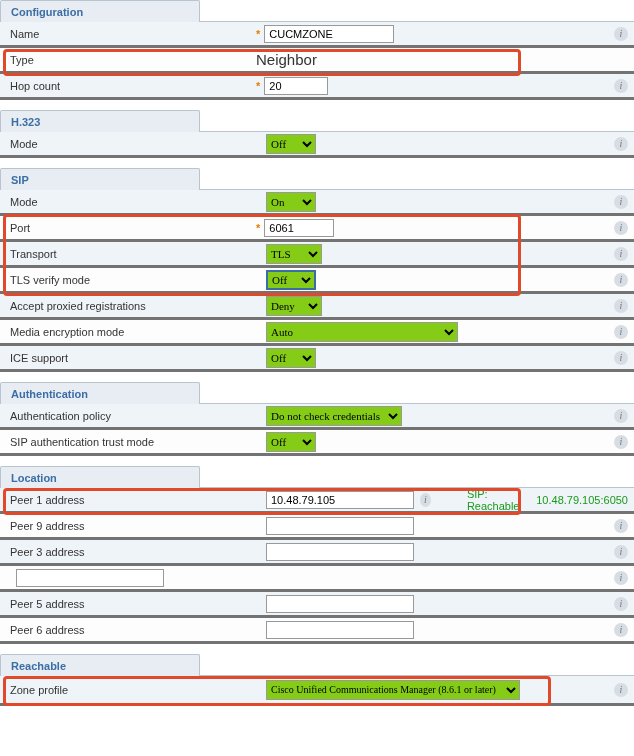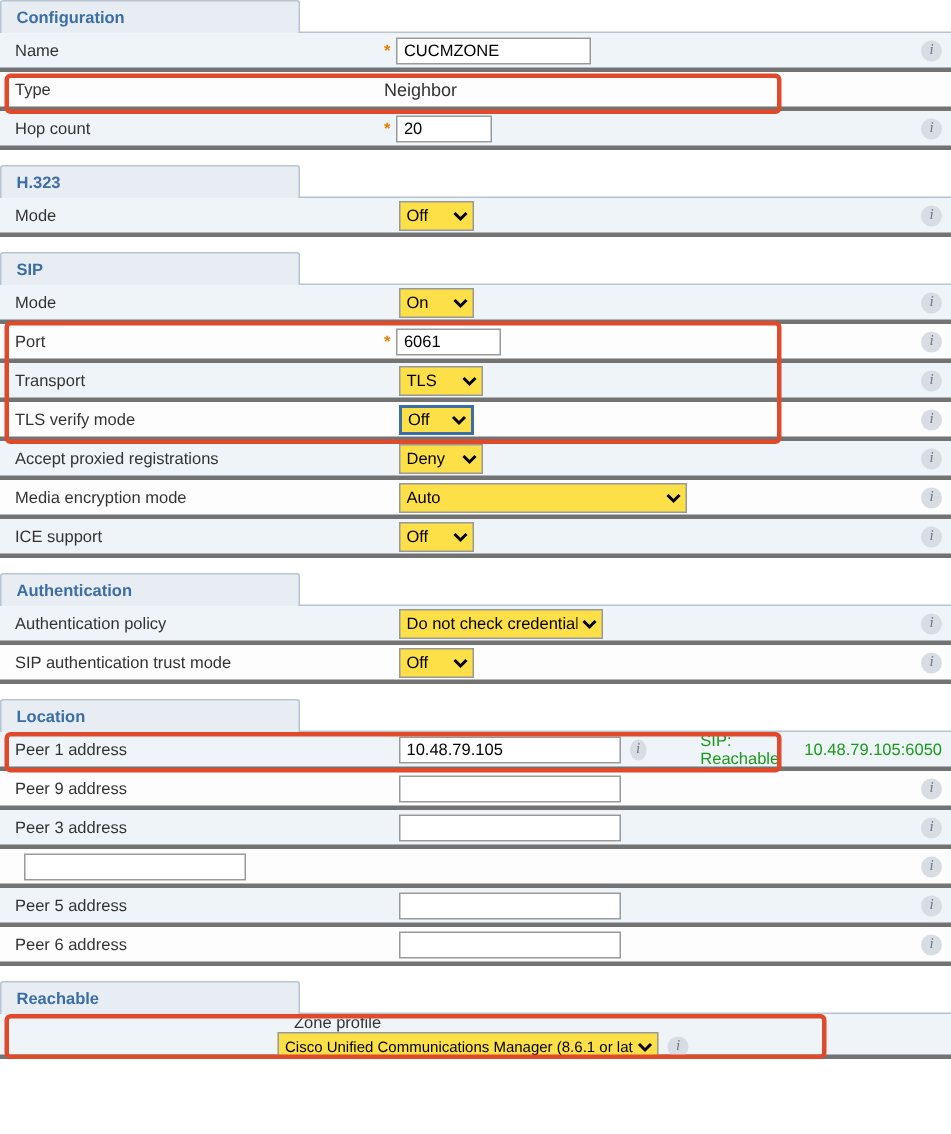--- a/index.html
+++ b/index.html
@@ -68,21 +68,22 @@
     background: #fff;
   }
   .w-name { width: 130px; }
   .w-hop { width: 64px; }
   .w-port { width: 70px; }
   .w-peer { width: 148px; }
   select {
     height: 20px;
     font-size: 11px;
     border: 1px solid #999;
-    background: #fde047;
+    background: #84cc16;
+    font-family: Liberation Serif, serif;
   }
   .sel-sm { width: 50px; }
   .sel-md { width: 56px; }
   .sel-lg { width: 192px; }
   .sel-auth { width: 136px; }
   .sel-profile { width: 254px; }
   .info-icon {
     width: 14px; height: 14px; line-height: 14px;
     border-radius: 50%;
     background: #d8dde3;
@@ -95,21 +96,21 @@
     cursor: pointer;
   }
   .highlight-box {
     position: absolute;
     border: 3px solid #e04a2a;
     border-radius: 4px;
     pointer-events: none;
     z-index: 10;
   }
   .wrap { position: relative; }
-  .static-text { font-size: 12px; color: #333; }
+  .static-text { font-size: 15px; color: #333; }
   .status-green { color: #1a9a1a; font-size: 11px; }
   .status-ip { color: #1a9a1a; font-size: 11px; margin-left: 4px; }
 </style>
 </head>
 <body>
 
 <div class="wrap">
 
 <div class="section">
   <div class="tab-header">
@@ -288,21 +289,21 @@
     </div>
   </div>
   <div class="highlight-box" style="top:22px; left:3px; width:518px; height:27px;"></div>
 </div>
 
 <div class="section" style="position:relative; margin-bottom:0;">
   <div class="tab-header">
     <span class="tab">Reachable</span>
   </div>
   <div class="section-body">
-    <div class="row alt-a" style="height:30px;flex-direction:column;">
+    <div class="row alt-a" style="height:30px;">
       <div class="label-cell">Zone profile</div>
       <div class="value-cell" style="margin-left:10px;">
         <select class="sel-profile" style="font-size:10px;"><option>Cisco Unified Communications Manager (8.6.1 or later)</option></select>
         <span class="info-icon">i</span>
       </div>
     </div>
   </div>
   <div class="highlight-box" style="top:22px; left:3px; width:548px; height:30px;"></div>
 </div>
 

